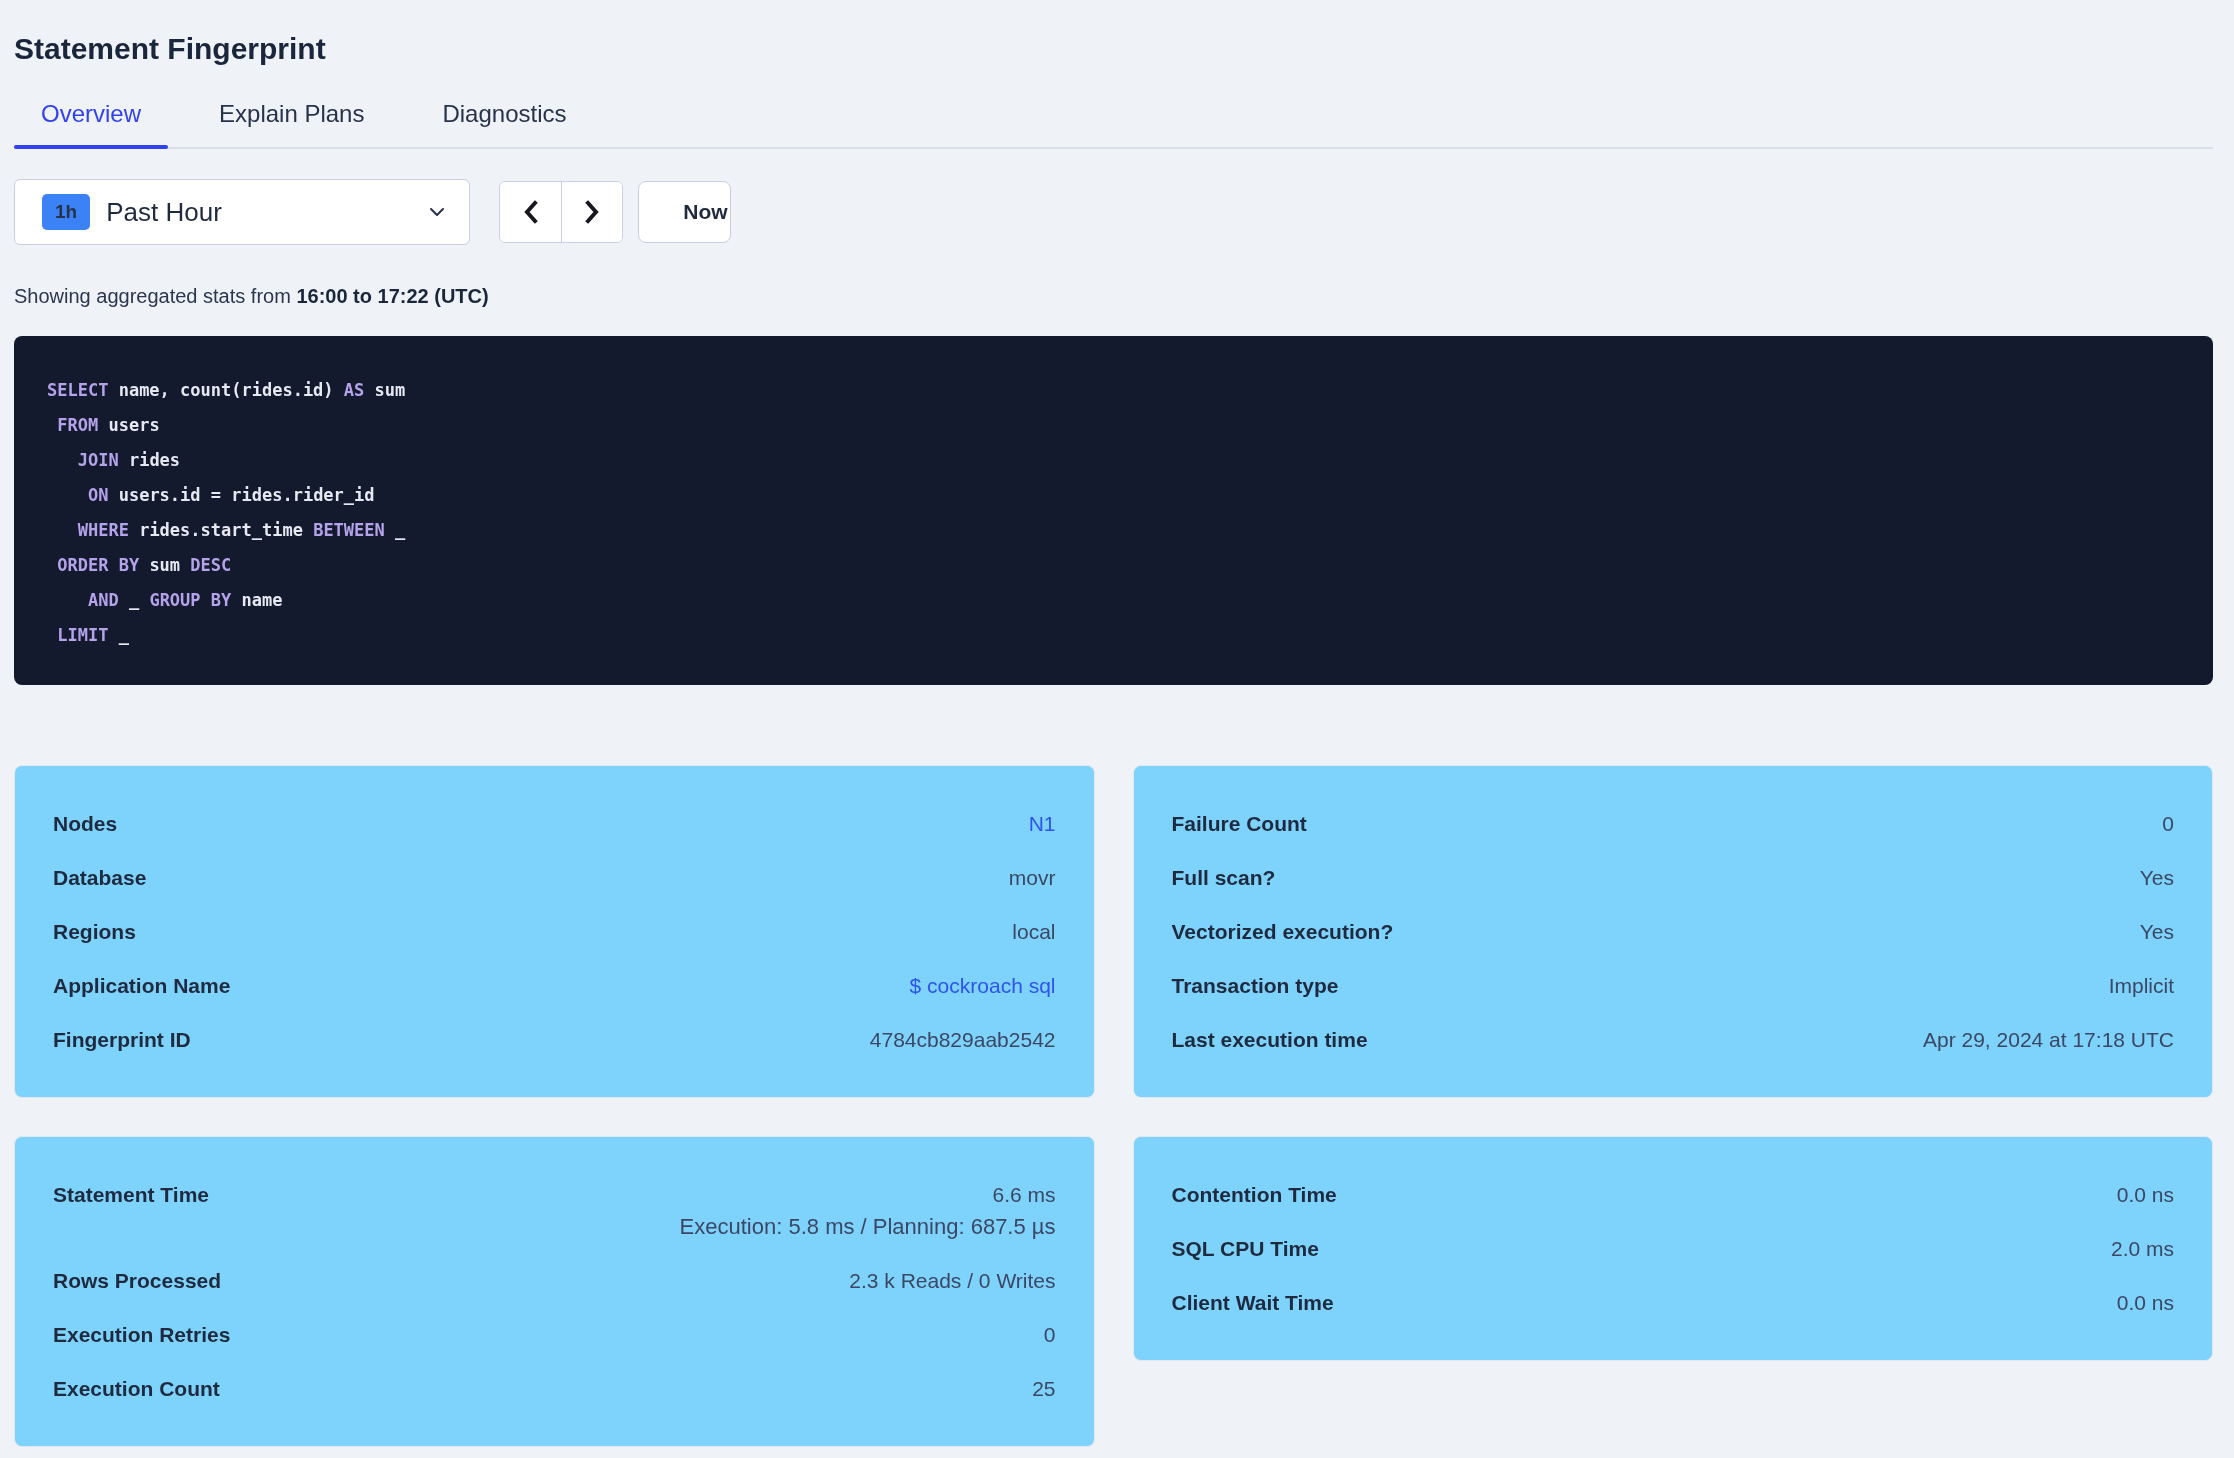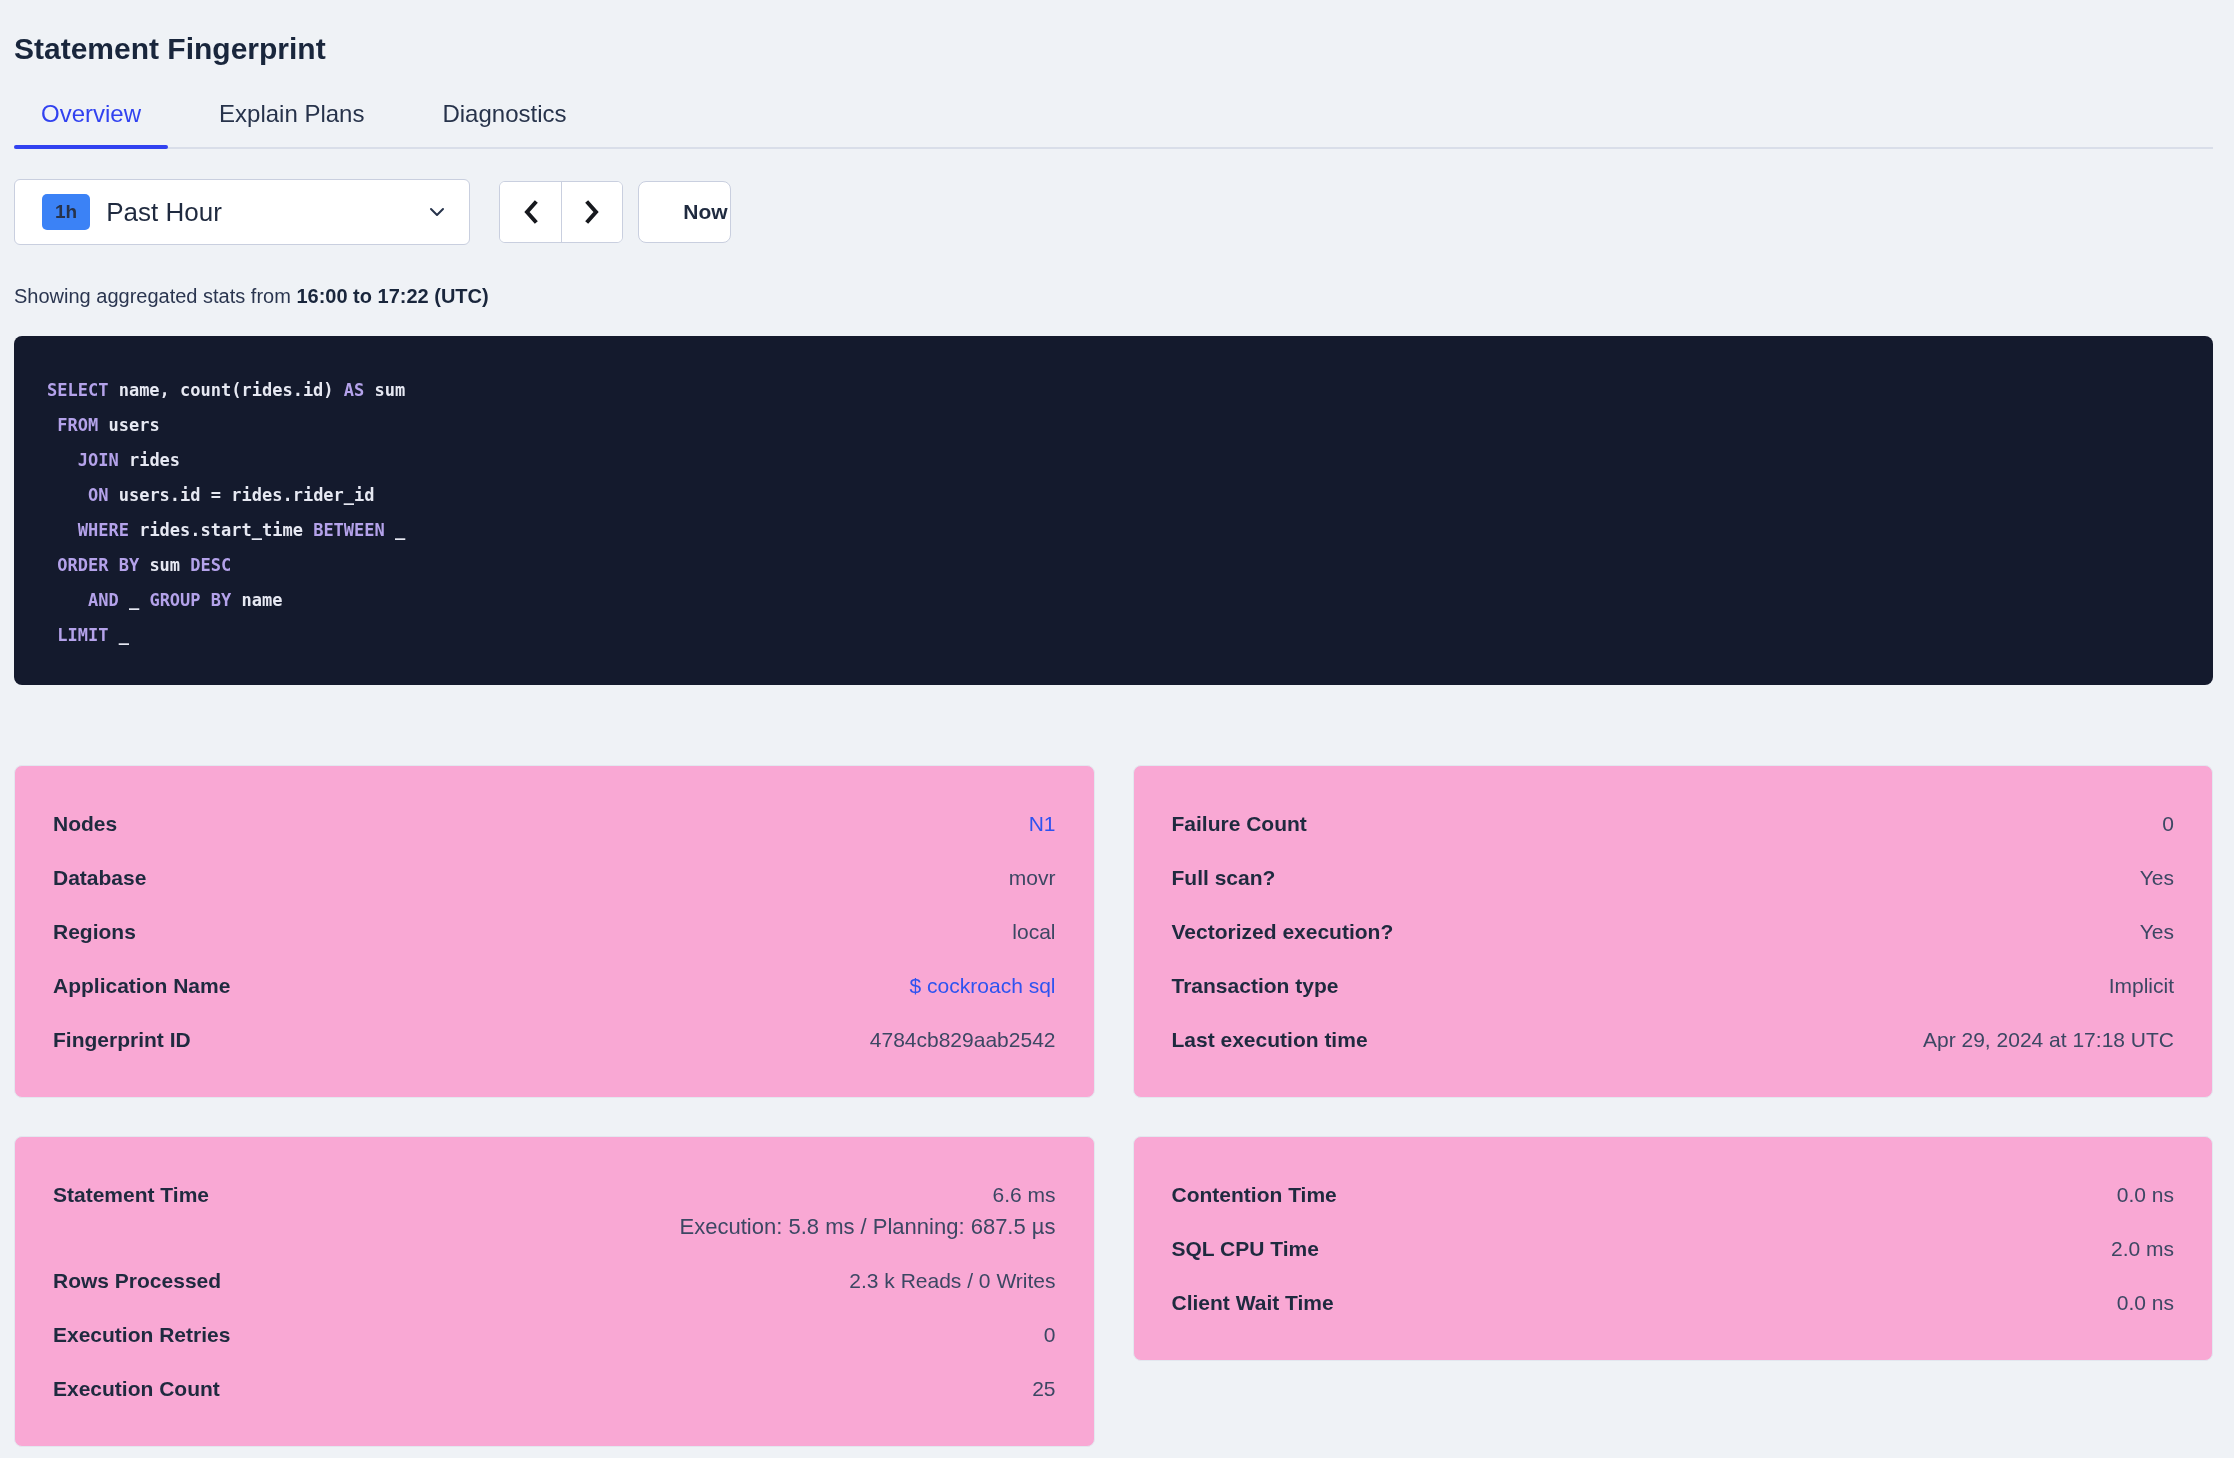--- a/index.html
+++ b/index.html
@@ -71,21 +71,21 @@
     font-size:17px; font-weight:bold; line-height:35px; color:#e6e8f2;
   }
   .code-line { white-space:pre; }
   .code-line .k { color:#b4a2ea; }
   .code-line .p { color:#e6e8f2; }
 
   
   .cards { display:flex; gap:38px; margin-top:80px; }
   .col { flex:1; display:flex; flex-direction:column; gap:38px; }
   .card {
-    background:#f9a8d4; border:1px solid #e3e7ef; border-radius:8px;
+    background:#7dd3fc; border:1px solid #e3e7ef; border-radius:8px;
     padding:46px 38px 15px 38px;
   }
   .kv-row { display:flex; justify-content:space-between; align-items:flex-start; margin-bottom:30px; }
   .kv-label { font-size:21px; font-weight:600; color:#1f2a3f; line-height:24px; }
   .kv-value { font-size:21px; color:#3c4763; text-align:right; line-height:24px; }
   .kv-value.link { color:#2e53f0; cursor:pointer; }
   .kv-sub { display:block; font-size:22px; color:#3c4763; margin-top:8px; }
 </style>
 </head>
 <body>

